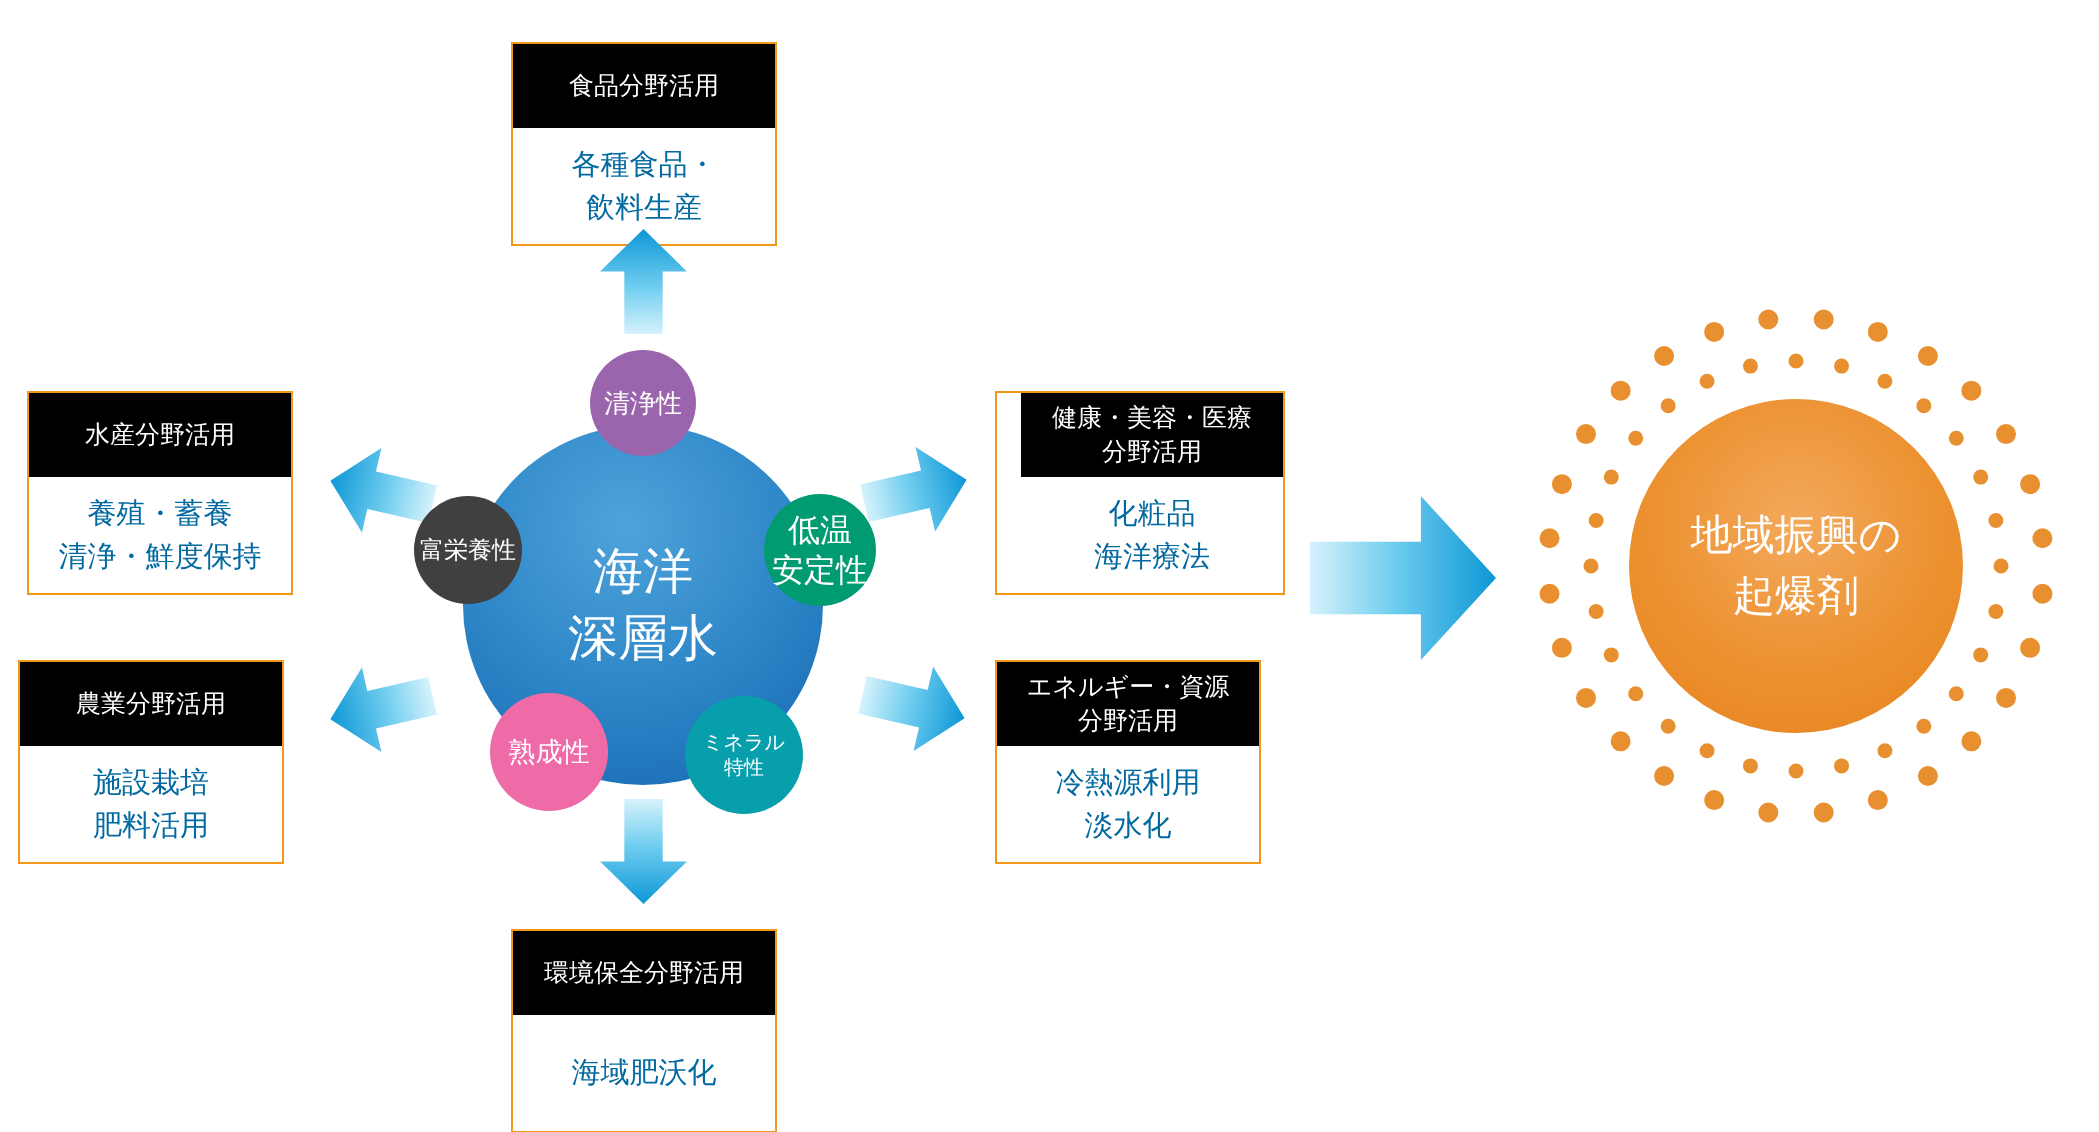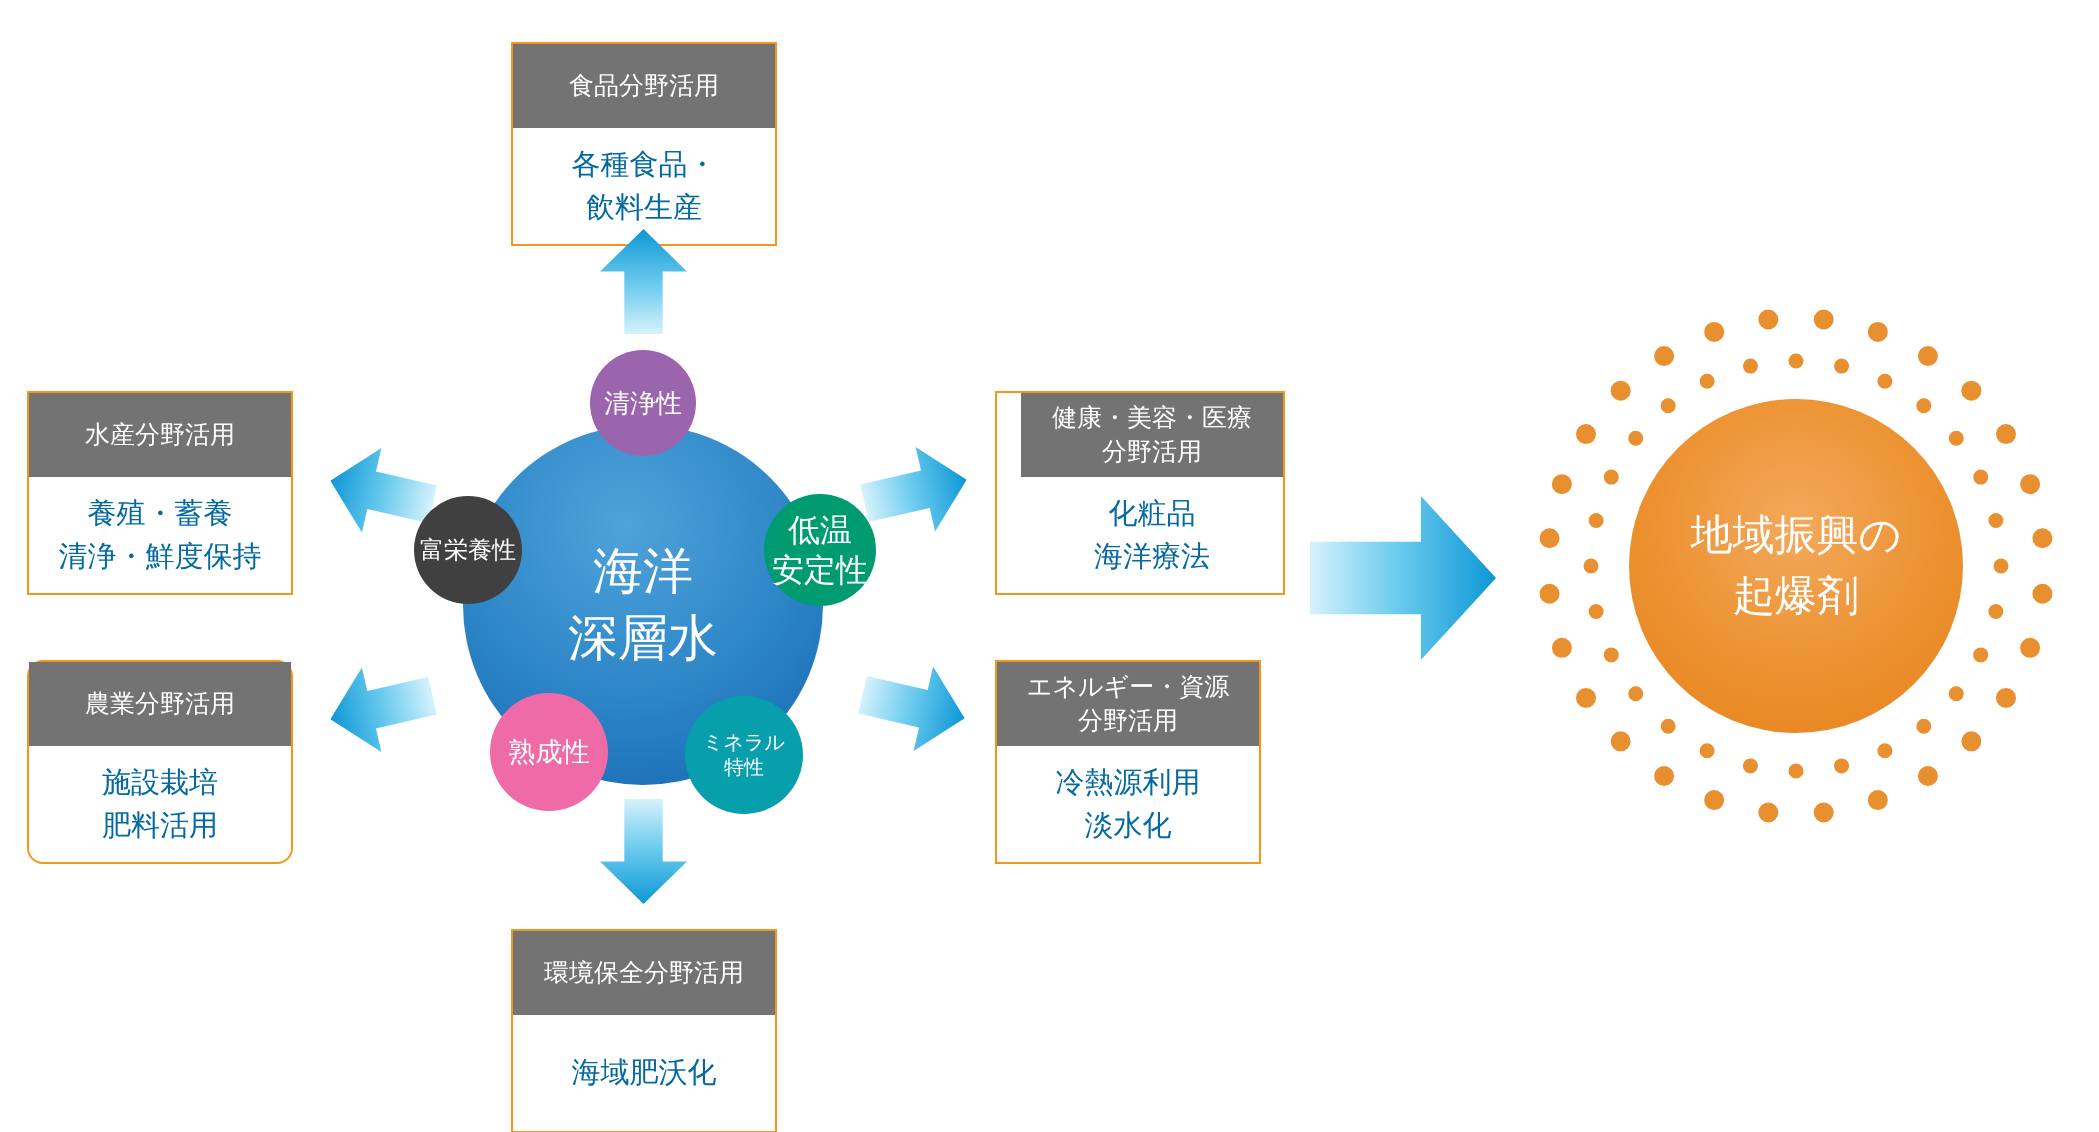--- a/index.html
+++ b/index.html
@@ -1,21 +1,21 @@
 <!DOCTYPE html>
 <html><head>
 <meta charset="utf-8">
 <style>
   html,body{margin:0;padding:0;background:#ffffff;}
   body{font-family:"DejaVu Sans","Liberation Sans",sans-serif;}
   .canvas{position:relative;width:2099px;height:1132px;background:#ffffff;overflow:hidden;}
 
   
   .field-box{position:absolute;width:262px;background:#ffffff;border:2px solid #F2971B;}
-  .field-header{background:#737373;color:#ffffff;min-height:72px;display:flex;flex-direction:column;align-items:center;justify-content:center;font-size:25px;line-height:1.35;text-align:center;padding:6px 4px;}
+  .field-header{background:#000000;color:#ffffff;min-height:72px;display:flex;flex-direction:column;align-items:center;justify-content:center;font-size:25px;line-height:1.35;text-align:center;padding:6px 4px;}
   .field-body{display:flex;flex-direction:column;align-items:center;justify-content:center;min-height:96px;font-size:29px;line-height:1.5;color:#0369a1;text-align:center;padding:10px 4px;}
 
   
   .circle{position:absolute;border-radius:50%;display:flex;flex-direction:column;align-items:center;justify-content:center;text-align:right;color:#ffffff;}
   .center-circle{left:463px;top:425px;width:360px;height:360px;background:radial-gradient(circle at 45% 28%,#4FA3DA 0%,#2B84C6 55%,#1565AF 100%);font-size:50px;line-height:1.35;z-index:1;}
   .prop{z-index:2;}
   .prop-purity{left:590px;top:350px;width:106px;height:106px;background:#9B65AD;font-size:26px;}
   .prop-eutrophy{left:414px;top:496px;width:108px;height:108px;background:#404040;font-size:24px;}
   .prop-lowtemp{left:764px;top:494px;width:112px;height:112px;background:#009B70;font-size:32px;line-height:1.25;}
   .prop-maturity{left:490px;top:693px;width:118px;height:118px;background:#EF6BA8;font-size:27px;}
@@ -63,21 +63,21 @@
   <div class="field-box" style="left:27px;top:391px;">
     <div class="field-header">
       <span>水産分野活用</span>
     </div>
     <div class="field-body">
       <span>養殖・蓄養</span>
       <span>清浄・鮮度保持</span>
     </div>
   </div>
 
-  <div class="field-box" style="left:27px;top:660px;border-radius:16px;">
+  <div class="field-box" style="left:18px;top:660px;">
     <div class="field-header">
       <span>農業分野活用</span>
     </div>
     <div class="field-body">
       <span>施設栽培</span>
       <span>肥料活用</span>
     </div>
   </div>
 
   <div class="field-box" style="left:995px;top:391px;padding-left:24px;">

